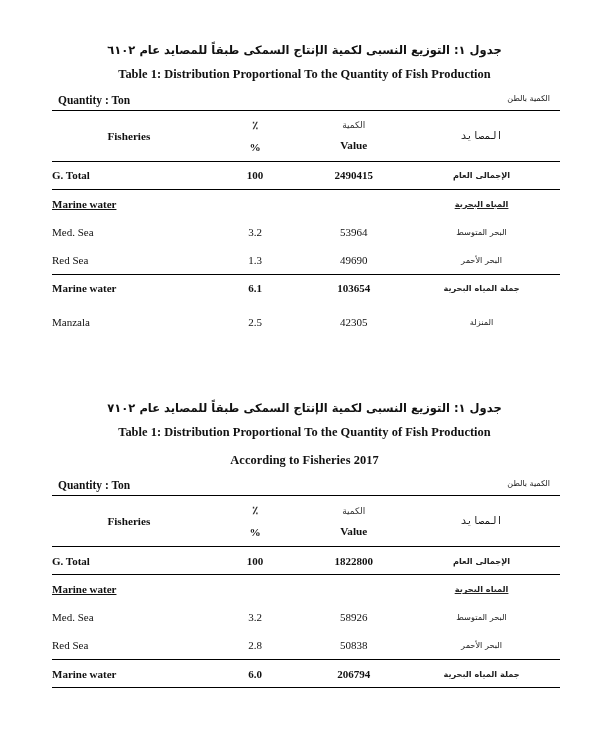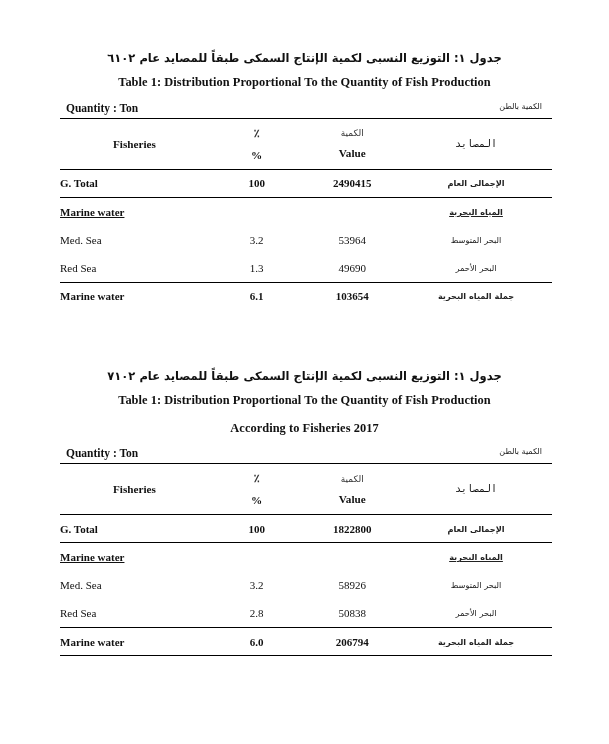--- a/index.html
+++ b/index.html
@@ -14,21 +14,21 @@
     font-family: "Liberation Serif", "DejaVu Serif", serif;
     color: #111111;
     overflow: hidden;
   }
 
   .page {
     width: 609px;
     height: 744px;
     position: relative;
     box-sizing: border-box;
-    padding: 12px;
+    padding: 4px;
   }
 
   
   .table-block { position: relative; }
 
   .titles {
     text-align: center;
     padding: 0 60px;
   }
   .title-ar {
@@ -234,20 +234,26 @@
           </tr>
 
           <tr class="hr-thick bold h-total">
             <td class="en">Marine water</td>
             <td class="num v-left">6.1</td>
             <td class="num v-left">103654</td>
             <td class="ar v-left">جملة المياه البحرية</td>
           </tr>
 
 
+          <tr class="h-last">
+            <td class="en">Manzala</td>
+            <td class="num v-left">2.5</td>
+            <td class="num v-left">42305</td>
+            <td class="ar v-left">المنزلة</td>
+          </tr>
         </tbody>
       </table>
     </div>
   </div>
 
   <div class="gap"></div>
 
   <div class="table-block block2">
     <div class="titles">
       <p class="title-ar">جدول ١: التوزيع النسبى لكمية الإنتاج السمكى طبقاً للمصايد عام ٢٠١٧</p>

